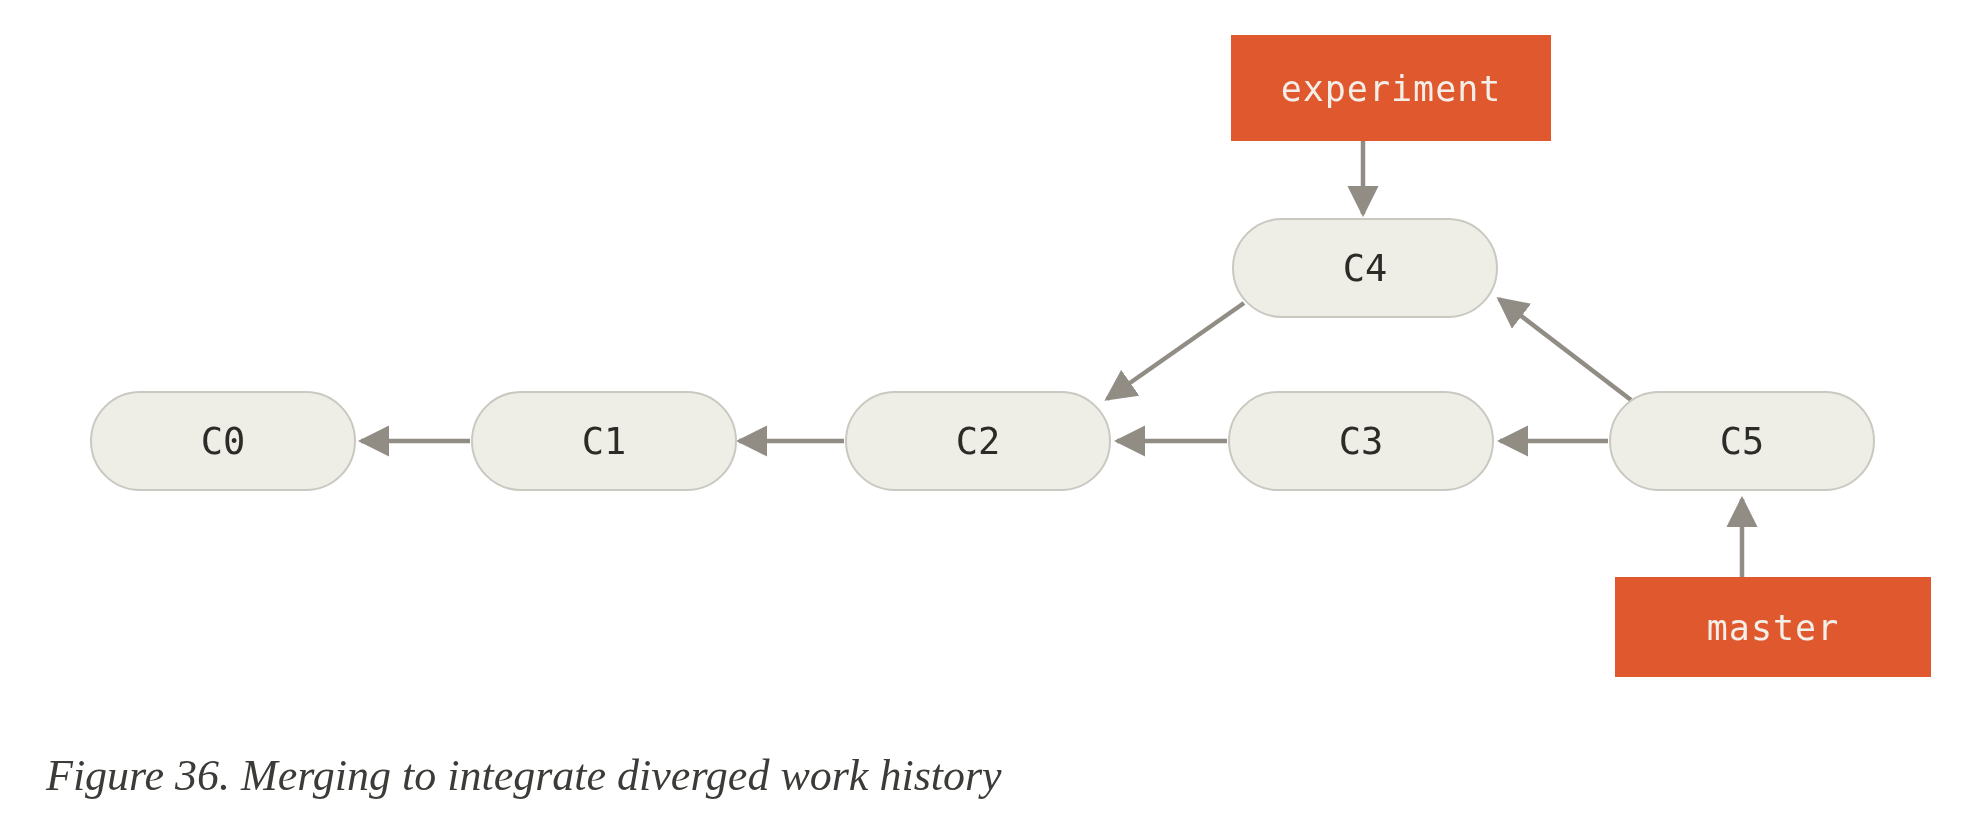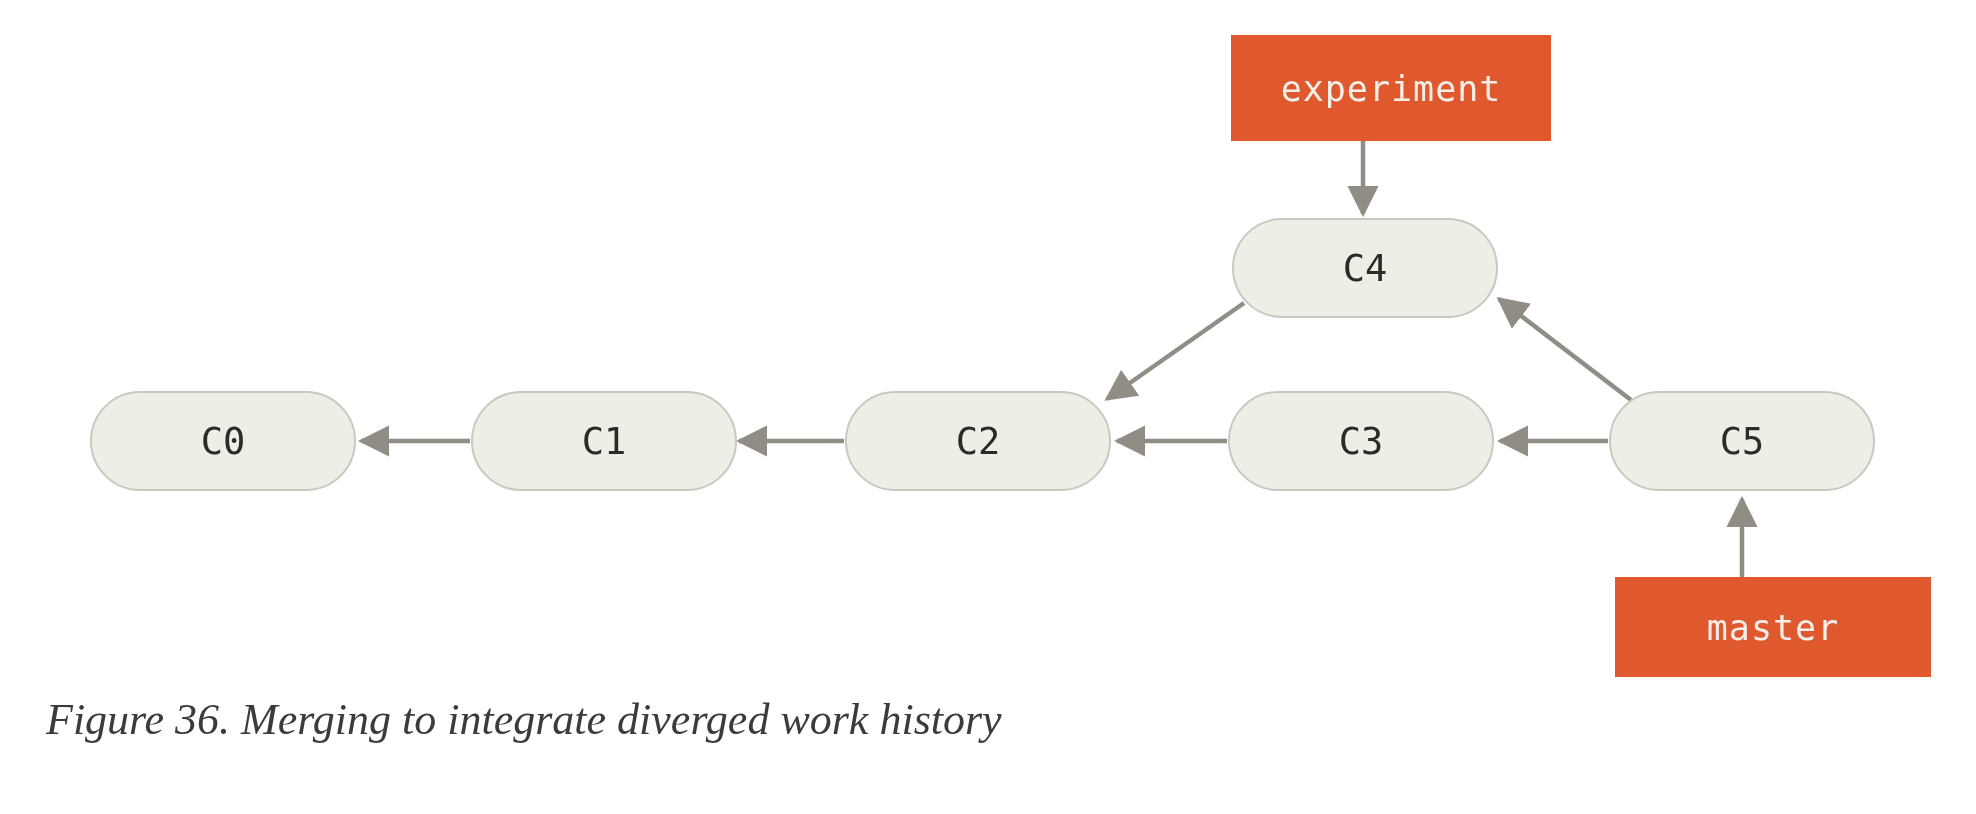--- a/index.html
+++ b/index.html
@@ -44,21 +44,21 @@
     stroke: var(--arrow, #918d85);
     stroke-width: 4.5;
     fill: none;
   }
   .arrowhead-fill {
     fill: var(--arrow, #918d85);
   }
   .caption {
     position: absolute;
     left: 46px;
-    top: 694px;
+    top: 750px;
     font-family: "Liberation Serif", "DejaVu Serif", serif;
     font-style: italic;
     font-size: 44px;
     color: var(--caption-color, #3c3b37);
     white-space: nowrap;
   }
 </style>
 </head>
 <body>
 

